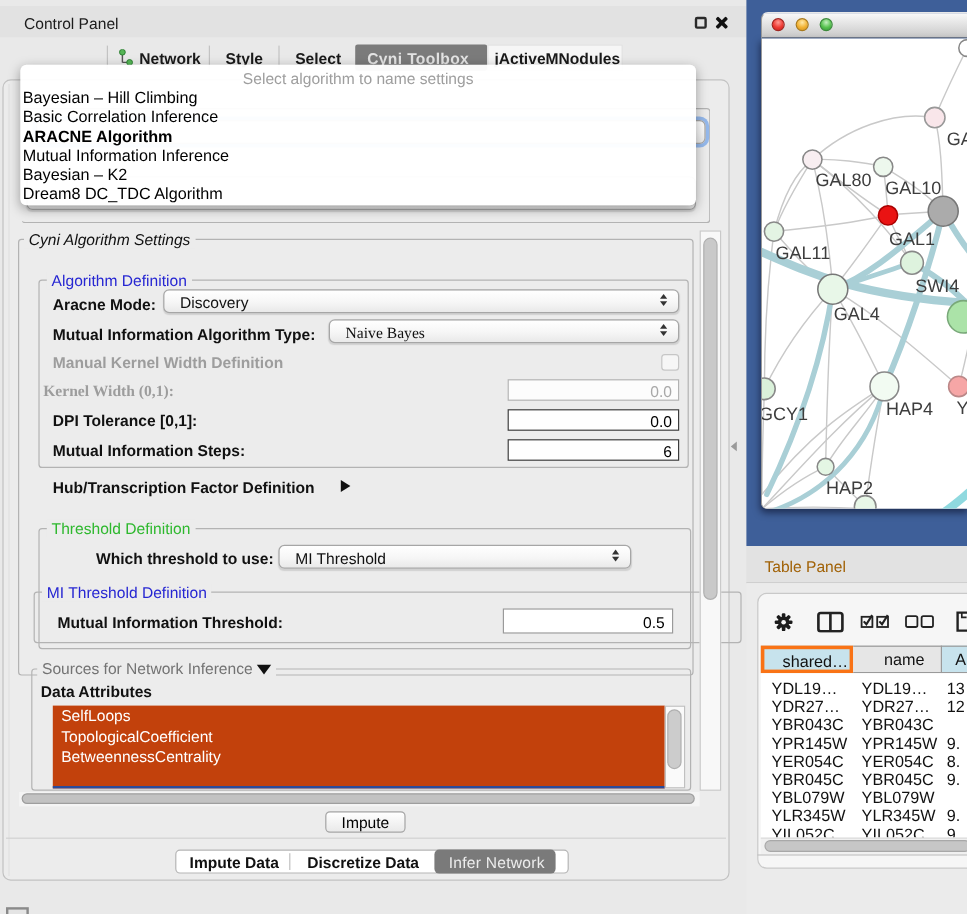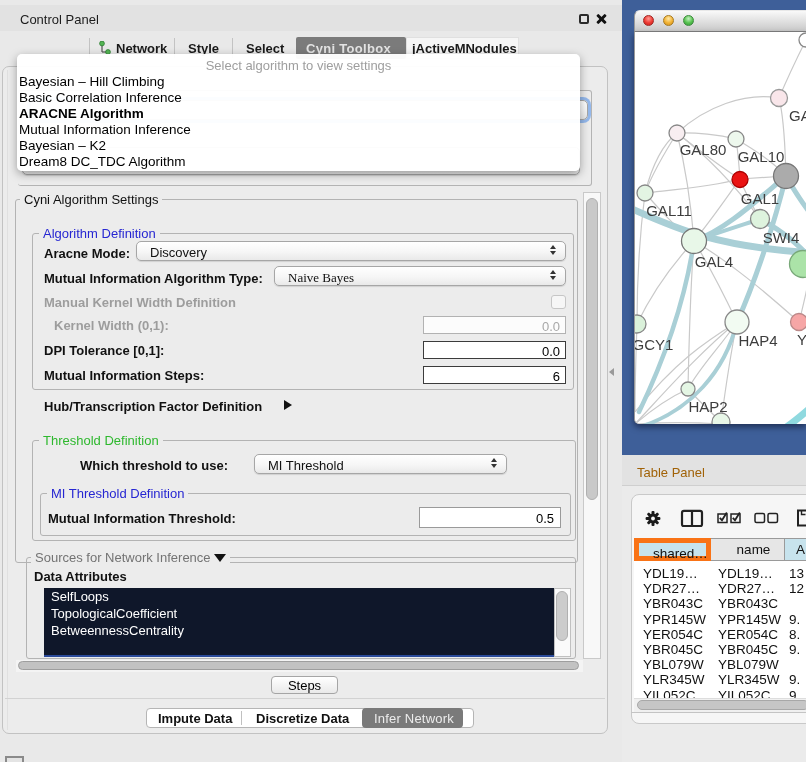--- a/index.html
+++ b/index.html
@@ -54,21 +54,21 @@
   <div class="abs b" style="left:412px;top:4px;">jActiveMNodules</div>
 </div>
 
 <div class="abs" style="left:2px;top:66px;width:606px;height:668px;background:#ececec;border:1px solid #c2c2c2;border-radius:7px;"></div>
 
 <div class="grp" style="left:18px;top:90px;width:574px;height:96px;border-left:none;"></div>
 <div class="abs" style="left:7px;top:70px;width:1px;height:660px;background:#e0e0e0;"></div>
 <div class="combo" style="left:30px;top:100px;width:558px;box-shadow:0 0 0 3px rgba(90,150,235,0.6);"></div>
 <div class="combo" style="left:22px;top:147px;width:558px;height:28px;"></div>
 
-<div class="grp" style="left:15px;top:199px;width:563px;height:364px;">
+<div class="grp" style="left:15px;top:199px;width:563px;height:364px;font-style:italic;">
   <span class="gtitle" style="left:4px;color:#111;">Cyni Algorithm Settings</span>
 </div>
 
 <div class="grp" style="left:32px;top:233px;width:542px;height:157px;">
   <span class="gtitle" style="left:6px;color:#2626d2;">Algorithm Definition</span>
 </div>
 <div class="abs lbl b" style="left:44px;top:246px;">Aracne Mode:</div>
 <div class="combo" style="left:136px;top:241px;width:430px;">
   <span class="ctext">Discovery</span>
   <div class="arr" style="top:3px;">
@@ -79,81 +79,81 @@
 <div class="abs lbl b" style="left:44px;top:271px;">Mutual Information Algorithm Type:</div>
 <div class="combo" style="left:274px;top:266px;width:292px;font-family:Liberation Serif, serif;">
   <span class="ctext">Naive Bayes</span>
   <div class="arr" style="top:3px;">
       <div class="up"></div>
       <div class="dn"></div>
     </div>
 </div>
 <div class="abs lbl b gray" style="left:44px;top:295px;">Manual Kernel Width Definition</div>
 <div class="abs" style="left:551px;top:295px;width:15px;height:14px;border:1px solid #c6c6c6;border-radius:3px;background:#f6f6f6;"></div>
-<div class="abs lbl b gray" style="left:54px;top:318px;">Kernel Width (0,1):</div>
+<div class="abs lbl b gray" style="left:36px;top:318px;font-family:Liberation Serif, serif;">Kernel Width (0,1):</div>
 <div class="tf" style="left:423px;top:316px;width:143px;height:18px;border:1px solid #b2b2b2;background:#fcfcfc;color:#a8a8a8;padding:2px 5px 0 0;">0.0</div>
 <div class="abs lbl b" style="left:44px;top:343px;">DPI Tolerance [0,1]:</div>
 <div class="tf" style="left:423px;top:341px;width:143px;height:18px;border:1px solid #3c3c3c;color:#000;padding:2px 5px 0 0;">0.0</div>
 <div class="abs lbl b" style="left:44px;top:368px;">Mutual Information Steps:</div>
 <div class="tf" style="left:423px;top:366px;width:143px;height:18px;border:1px solid #3c3c3c;color:#000;padding:2px 5px 0 0;">6</div>
 
 <div class="abs lbl b" style="left:44px;top:399px;">Hub/Transcription Factor Definition</div>
 <div class="abs" style="left:284px;top:400px;width:0;height:0;border-top:5.5px solid transparent;border-bottom:5.5px solid transparent;border-left:8px solid #111;"></div>
 
 <div class="grp" style="left:32px;top:440px;width:544px;height:101px;">
   <span class="gtitle" style="left:6px;color:#2eb82e;">Threshold Definition</span>
 </div>
 <div class="abs lbl b" style="left:80px;top:458px;">Which threshold to use:</div>
-<div class="combo" style="left:254px;top:454px;width:253px;">
+<div class="combo" style="left:232px;top:454px;width:294px;">
   <span class="ctext">MI Threshold</span>
   <div class="arr" style="top:3px;">
       <div class="up"></div>
       <div class="dn"></div>
     </div>
 </div>
-<div class="grp" style="left:40px;top:493px;width:531px;height:43px;">
+<div class="grp" style="left:28px;top:493px;width:590px;height:43px;">
   <span class="gtitle" style="left:6px;color:#2626d2;">MI Threshold Definition</span>
 </div>
 <div class="abs lbl b" style="left:48px;top:511px;">Mutual Information Threshold:</div>
 <div class="tf" style="left:419px;top:507px;width:142px;height:21px;border:1px solid #9a9a9a;color:#000;padding:3px 6px 0 0;">0.5</div>
 
 <div class="grp" style="left:26px;top:557px;width:550px;height:102px;">
   <span class="gtitle" style="left:4px;color:#737373;">Sources for Network Inference <span style="display:inline-block;width:0;height:0;border-left:6px solid transparent;border-right:6px solid transparent;border-top:8px solid #111;vertical-align:middle;margin-bottom:2px;"></span></span>
 </div>
 <div class="abs lbl b" style="left:34px;top:569px;">Data Attributes</div>
-<div class="abs" style="left:44px;top:588px;width:510px;height:69px;background:#0f172a;border-bottom:2px solid #2a4a9a;overflow:hidden;">
+<div class="abs" style="left:44px;top:588px;width:510px;height:69px;background:#c2410c;border-bottom:2px solid #2a4a9a;overflow:hidden;">
   <div style="height:17px;color:#fff;font-size:13px;padding-left:7px;line-height:17px;">SelfLoops</div>
   <div style="height:17px;color:#fff;font-size:13px;padding-left:7px;line-height:17px;">TopologicalCoefficient</div>
   <div style="height:17px;color:#fff;font-size:13px;padding-left:7px;line-height:17px;">BetweennessCentrality</div>
 </div>
 <div class="abs" style="left:554px;top:588px;width:17px;height:69px;background:#fafafa;border:1px solid #c0c0c0;"></div>
 <div class="abs" style="left:556px;top:591px;width:12px;height:50px;background:#cccccc;border:1px solid #b0b0b0;border-radius:6px;"></div>
 
 <div class="abs" style="left:583px;top:192px;width:18px;height:467px;background:#f8f8f8;border:1px solid #c9c9c9;"></div>
 <div class="abs" style="left:586px;top:198px;width:12px;height:302px;background:#c9c9c9;border:1px solid #b0b0b0;border-radius:6px;"></div>
 <div class="abs" style="left:16px;top:660px;width:567px;height:12px;background:#f4f4f4;"></div>
 <div class="abs" style="left:18px;top:661px;width:561px;height:9px;background:#c2c2c2;border:1px solid #9e9e9e;border-radius:5px;"></div>
 
 <div class="abs" style="left:5px;top:698px;width:600px;height:1px;background:#d2d2d2;"></div>
 
-<div class="abs" style="left:271px;top:676px;width:67px;height:18px;border:1px solid #a5a5a5;border-radius:4px;background:linear-gradient(#ffffff,#e9e9e9);font-size:13px;text-align:center;line-height:17px;color:#000;">Steps</div>
+<div class="abs" style="left:271px;top:676px;width:67px;height:18px;border:1px solid #a5a5a5;border-radius:4px;background:linear-gradient(#ffffff,#e9e9e9);font-size:13px;text-align:center;line-height:17px;color:#000;">Impute</div>
 
 <div class="abs" style="left:146px;top:708px;width:328px;height:20px;background:#fff;border:1px solid #b5b5b5;border-radius:4px;"></div>
 <div class="abs" style="left:241px;top:711px;width:1px;height:14px;background:#c0c0c0;"></div>
 <div class="abs" style="left:362px;top:708px;width:101px;height:20px;background:#7a7a7a;border-radius:4px;"></div>
 <div class="abs lbl b" style="left:158px;top:711px;">Impute Data</div>
 <div class="abs lbl b" style="left:256px;top:711px;">Discretize Data</div>
 <div class="abs lbl" style="left:374px;top:711px;color:#ececec;letter-spacing:0.2px;">Infer Network</div>
 
 <div class="abs" style="left:5px;top:756px;width:19px;height:12px;border:2px solid #8a8a8a;background:#e4e4e4;"></div>
 
 <div class="abs" style="left:609px;top:368px;width:0;height:0;border-top:4px solid transparent;border-bottom:4px solid transparent;border-right:5px solid #9a9a9a;"></div>
 
 <div class="abs" style="left:17px;top:54px;width:563px;height:117px;background:rgba(255,255,255,0.965);border-radius:5px;box-shadow:0 3px 10px rgba(0,0,0,0.35);"></div>
-<div class="abs" style="left:17px;top:58px;width:563px;text-align:center;font-size:13px;color:#9e9e9e;">Select algorithm to view settings</div>
+<div class="abs" style="left:17px;top:58px;width:563px;text-align:center;font-size:13px;color:#9e9e9e;">Select algorithm to name settings</div>
 <div class="abs" style="left:19px;top:74px;font-size:13.5px;color:#000;line-height:16px;">
 Bayesian – Hill Climbing<br>
 Basic Correlation Inference<br>
 <span class="b">ARACNE Algorithm</span><br>
 Mutual Information Inference<br>
 Bayesian – K2<br>
 Dream8 DC_TDC Algorithm
 </div>
 
 <div class="abs" style="left:622px;top:0;width:184px;height:455px;background:#3e5f99;"></div>
@@ -271,21 +271,21 @@
     <rect x="110" y="4.5" width="9.5" height="9" rx="1.5"></rect>
     <rect x="123" y="4.5" width="9.5" height="9" rx="1.5"></rect>
   </g>
   <g fill="none" stroke="#222" stroke-width="2">
     <path d="M 161,1.5 h -8 v 15 h 12"></path>
     <path d="M 156.5,1.5 v 4 h 4" stroke-width="1.4"></path>
   </g>
 </svg>
 
 <div class="abs" style="left:634px;top:538px;width:172px;height:23px;">
-  <div class="abs" style="left:0;top:0;width:77px;height:23px;background:#c7e3ed;border:5px solid #f97316;font-size:13.5px;text-align:center;line-height:22px;color:#111;text-indent:14px;">shared…</div>
+  <div class="abs" style="left:0;top:0;width:77px;height:23px;background:#c7e3ed;border:3px solid #f97316;font-size:13.5px;text-align:center;line-height:22px;color:#111;text-indent:14px;">shared…</div>
   <div class="abs" style="left:77px;top:0;width:74px;height:23px;background:#e6e6e6;border:1px solid #9a9a9a;border-left:none;font-size:13.5px;text-align:center;line-height:22px;color:#111;text-indent:12px;">name</div>
   <div class="abs" style="left:151px;top:0;width:30px;height:23px;background:#c7e3ed;border:1px solid #9a9a9a;border-left:none;font-size:13.5px;line-height:22px;color:#111;padding-left:11px;">A</div>
 </div>
 
 <div class="abs" style="left:634px;top:561px;width:172px;height:137px;background:#fff;overflow:hidden;font-size:13.5px;color:#111;">
   <div style="position:absolute;left:9px;top:5px;line-height:15.2px;">YDL19…<br>YDR27…<br>YBR043C<br>YPR145W<br>YER054C<br>YBR045C<br>YBL079W<br>YLR345W<br>YIL052C</div>
   <div style="position:absolute;left:84px;top:5px;line-height:15.2px;">YDL19…<br>YDR27…<br>YBR043C<br>YPR145W<br>YER054C<br>YBR045C<br>YBL079W<br>YLR345W<br>YIL052C</div>
   <div style="position:absolute;left:155px;top:5px;line-height:15.2px;">13<br>12<br>&nbsp;<br>9.<br>8.<br>9.<br>&nbsp;<br>9.<br>9.</div>
 </div>
 

